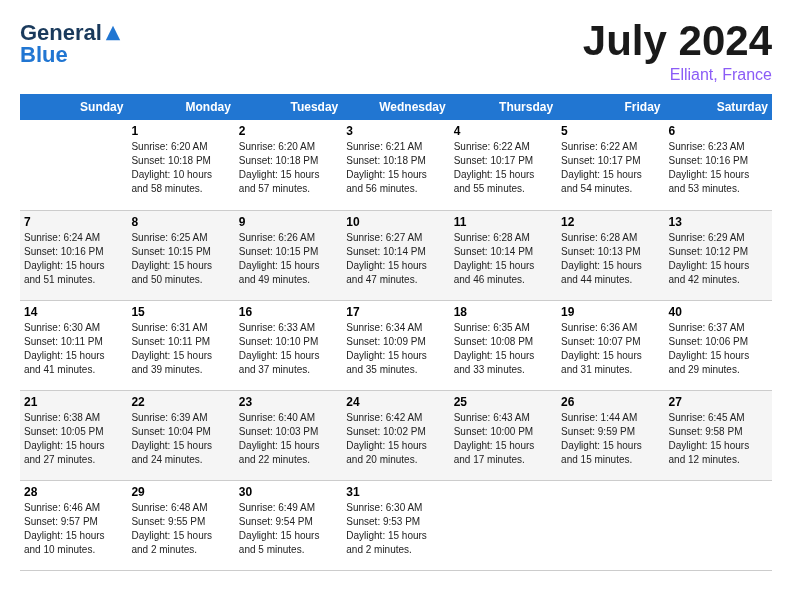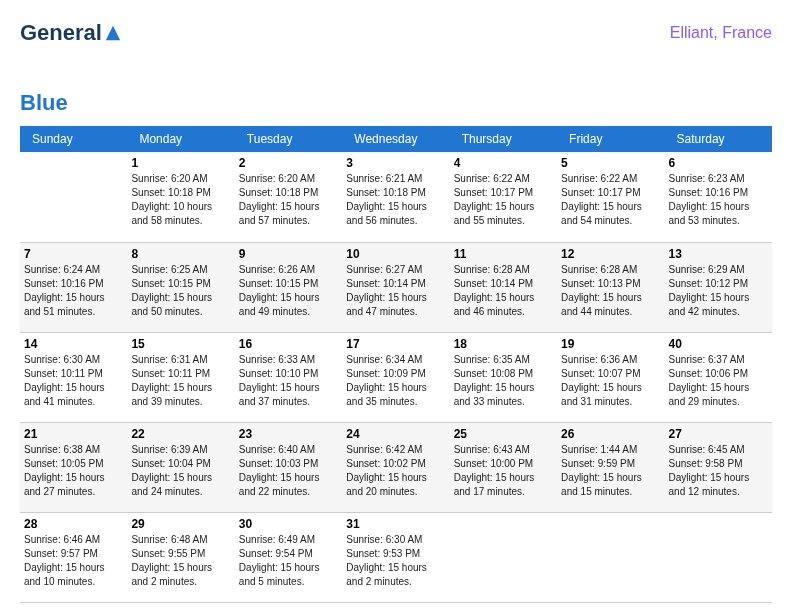--- a/index.html
+++ b/index.html
@@ -13,21 +13,20 @@
     .header {
       display: flex;
       justify-content: space-between;
       align-items: flex-start;
       margin-bottom: 10px;
     }
     .logo {
       display: flex;
       flex-direction: column;
       align-items: flex-start;
-      gap: 48px;
     }
     .logo-text {
       display: flex;
       align-items: center;
       font-size: 22px;
       font-weight: bold;
       color: #1a3a5c;
     }
     .logo-general { color: #1a3a5c; }
     .logo-icon {
@@ -52,23 +51,23 @@
     table {
       width: 100%;
       border-collapse: collapse;
       font-size: 11px;
     }
     thead tr {
       background-color: #2176d2;
       color: #fff;
     }
     thead th {
-      padding: 6px 12px;
-      text-align: left;
-      font-weight: normal;
+      padding: 6px 4px;
+      text-align: right;
+      font-weight: bold;
       font-size: 12px;
     }
     tbody tr {
       border-bottom: 1px solid #ccc;
     }
     tbody tr:nth-child(odd) {
       background-color: #fff;
     }
     tbody tr:nth-child(even) {
       background-color: #f5f5f5;
@@ -103,20 +102,21 @@
       <span class="logo-general">General</span>
       <svg class="logo-icon" viewBox="0 0 20 20">
         <polygon points="2,18 10,2 18,18" fill="#2176d2"></polygon>
       </svg>
     </div>
     <div style="font-size:22px; font-weight:bold; color:#2176d2; margin-top:-4px;">
       <span>Blue</span>
     </div>
   </div>
   <div class="title-block">
+    <div class="month-year">July 2024</div>
     <div class="location">Elliant, France</div>
   </div>
 </div>
 
 <table>
   <thead>
     <tr>
       <th>Sunday</th>
       <th>Monday</th>
       <th>Tuesday</th>

